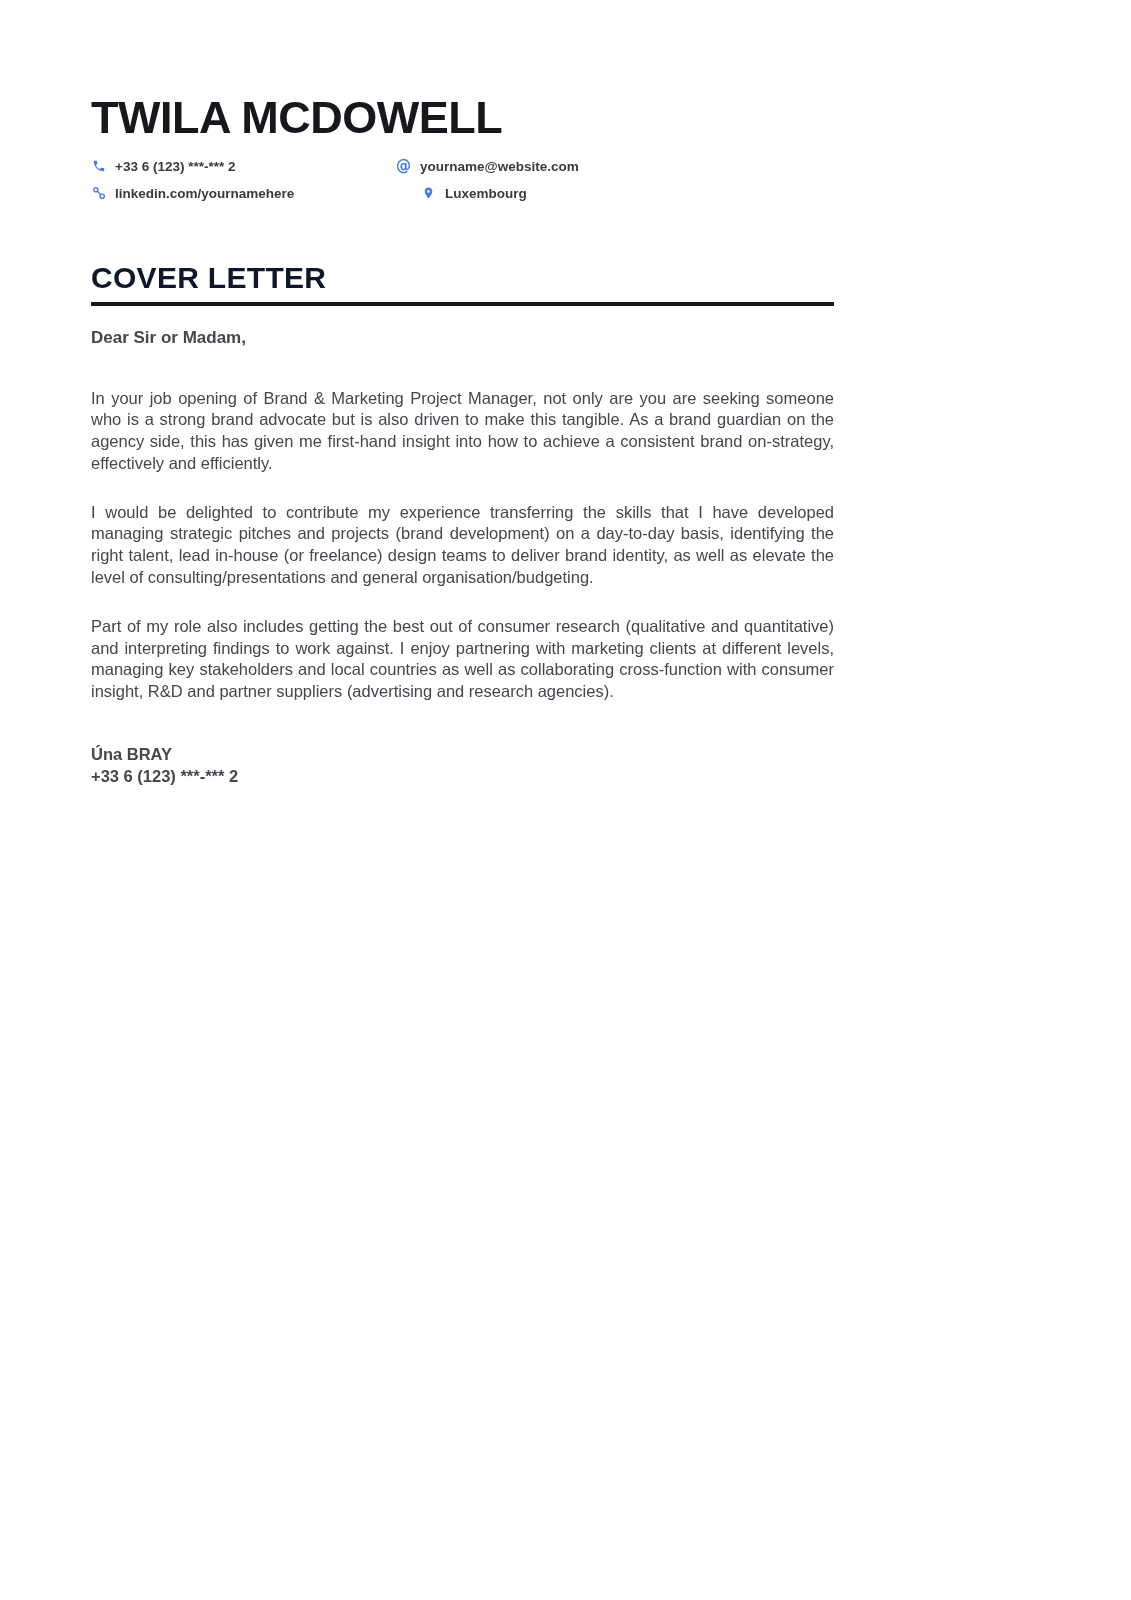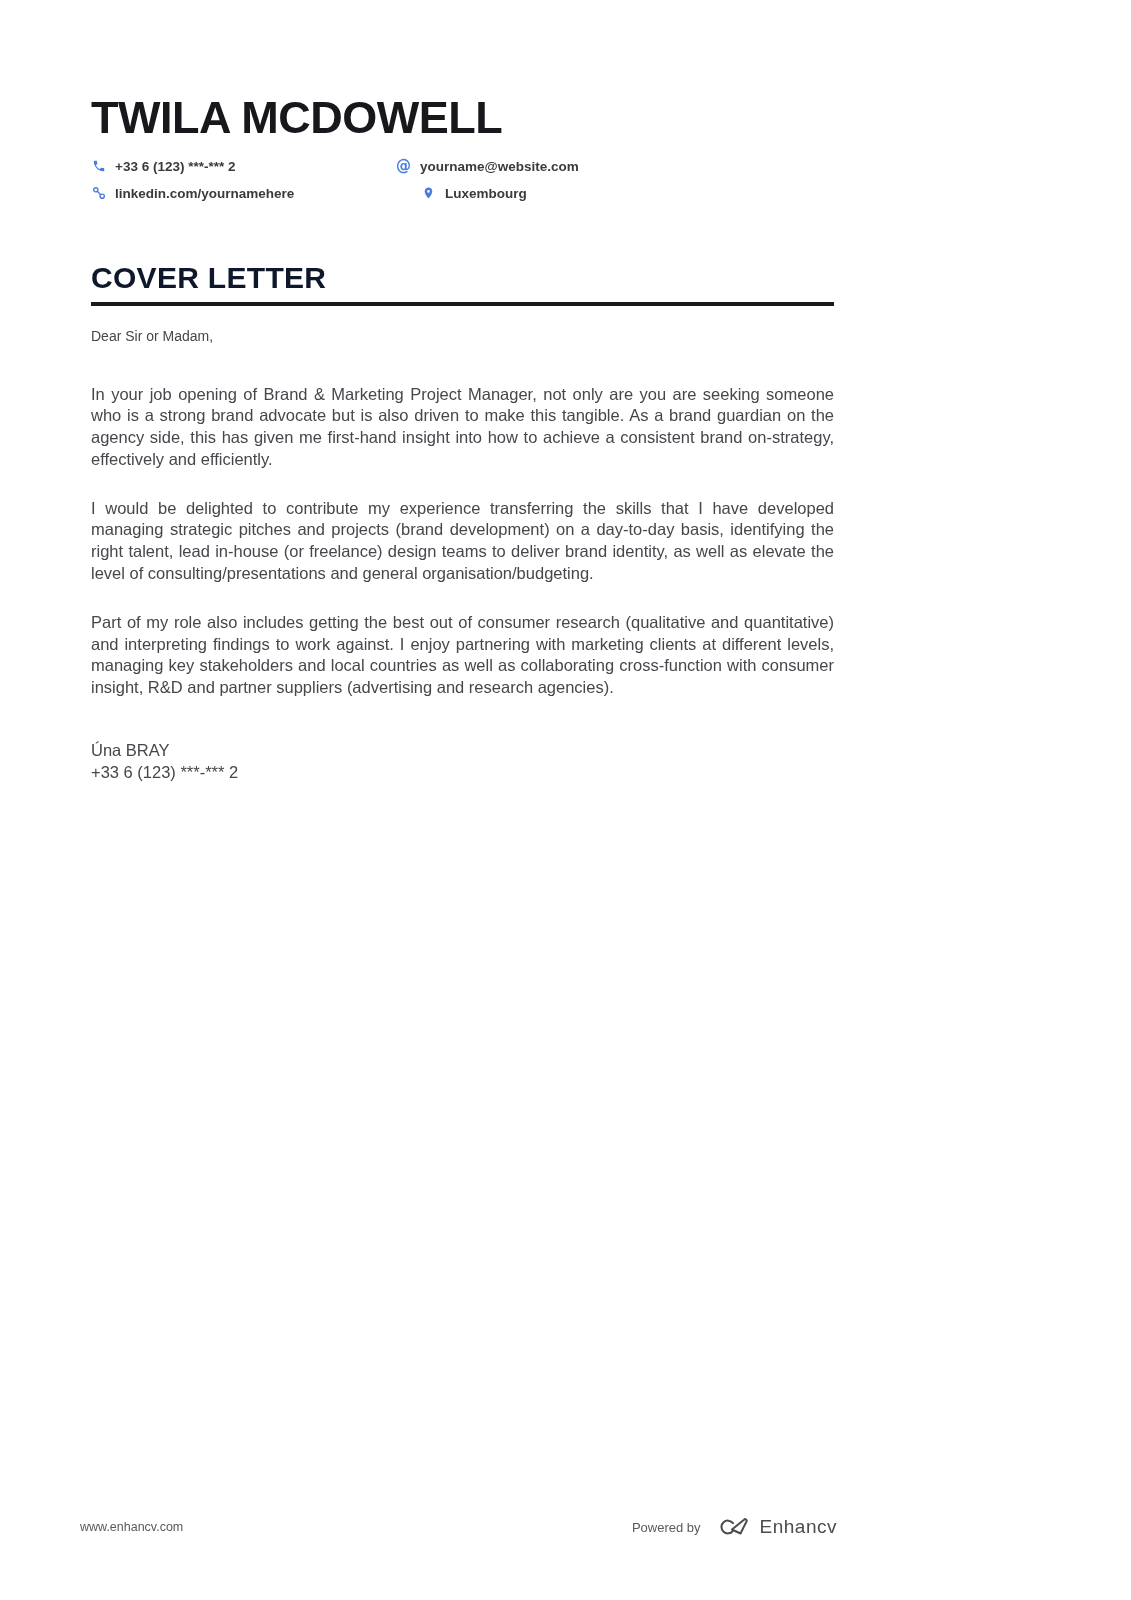--- a/index.html
+++ b/index.html
@@ -65,34 +65,35 @@
   }
   .section-rule {
     margin-top: 8px;
     height: 3.5px;
     background: #1a1a1a;
     border: none;
   }
   
   .greeting {
     margin-top: 22px;
-    font-size: 14px;
+    font-size: 17px;
     color: #46464c;
+    font-weight: bold;
   }
   .para {
     margin-top: 27px;
     font-size: 16.5px;
     line-height: 21.8px;
     color: #46464c;
     text-align: justify;
   }
   .para.first { margin-top: 40px; }
   .thanks { margin-top: 27px; font-size: 16.5px; color: #46464c; text-align: left; }
   .closing { margin-top: 42px; font-size: 16.5px; color: #46464c; }
-  .signature { margin-top: 41px; font-size: 16.5px; line-height: 21.8px; color: #46464c; }
+  .signature { margin-top: 41px; font-size: 16.5px; line-height: 21.8px; color: #46464c; font-weight: bold; }
   
   .footer {
     position: absolute;
     left: 80px; right: 90px; top: 1516px;
     display: flex;
     justify-content: space-between;
     align-items: center;
   }
   .footer-site { font-size: 12.5px; color: #5a5a5e; }
   .powered { display: flex; align-items: center; gap: 10px; }
@@ -154,27 +155,14 @@
     <p class="para">I would be delighted to contribute my experience transferring the skills that I have developed managing strategic pitches and projects (brand development) on a day-to-day basis, identifying the right talent, lead in-house (or freelance) design teams to deliver brand identity, as well as elevate the level of consulting/presentations and general organisation/budgeting.</p>
     <p class="para">Part of my role also includes getting the best out of consumer research (qualitative and quantitative) and interpreting findings to work against. I enjoy partnering with marketing clients at different levels, managing key stakeholders and local countries as well as collaborating cross-function with consumer insight, R&amp;D and partner suppliers (advertising and research agencies).</p>
 
 
     <div class="signature">
       <div>Úna BRAY</div>
       <div>+33 6 (123) ***-*** 2</div>
     </div>
   </div>
 
-  <div class="footer">
-    <span class="footer-site">www.enhancv.com</span>
-    <span class="powered">
-      <span class="powered-by">Powered by</span>
-      <span class="brand-logo">
-        <svg width="38" height="22" viewBox="0 0 38 22" fill="none" stroke="#4c4c50" stroke-width="2" stroke-linecap="round" stroke-linejoin="round">
-          <path d="M18 7.2 A6.4 6.4 0 1 0 18 14.8"></path>
-          <path d="M17 13.5 L25.5 17.5 L31.5 5.5 C32.3 3.8 30.3 2.3 29 3.7 L17 13.5 Z"></path>
-        </svg>
-        <span class="brand-name">Enhancv</span>
-      </span>
-    </span>
-  </div>
 
 </div>
 
 </body></html>

